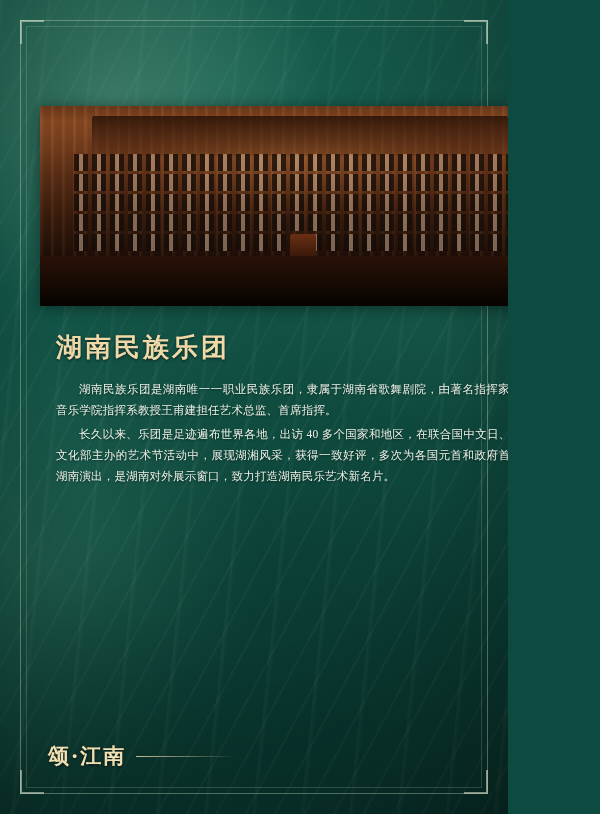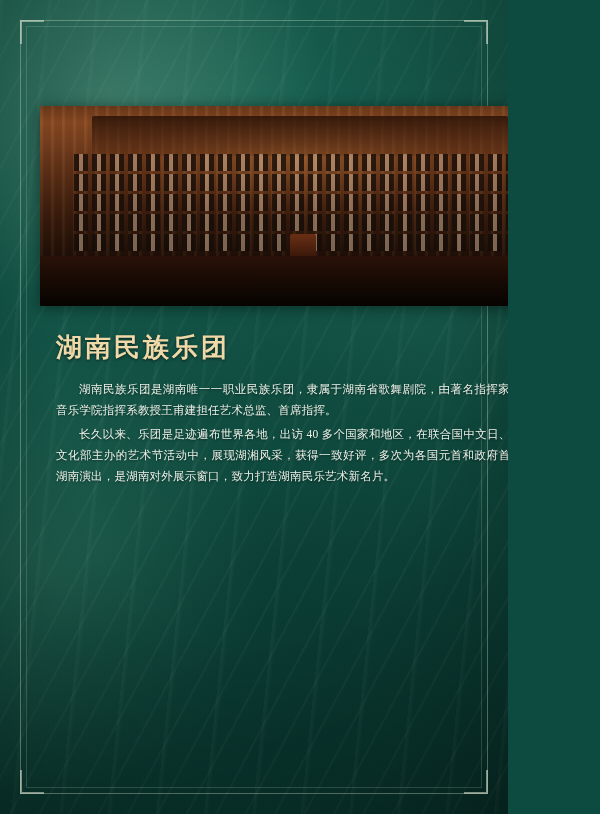--- a/index.html
+++ b/index.html
@@ -227,13 +227,17 @@
     </div>
   </div>
 
   <div class="title">湖南民族乐团</div>
 
   <div class="body-text">
     <p>湖南民族乐团是湖南唯一一职业民族乐团，隶属于湖南省歌舞剧院，由著名指挥家、中央音乐学院指挥系教授王甫建担任艺术总监、首席指挥。</p>
     <p>长久以来、乐团是足迹遍布世界各地，出访 40 多个国家和地区，在联合国中文日、俄罗斯文化部主办的艺术节活动中，展现湖湘风采，获得一致好评，多次为各国元首和政府首脑来访湖南演出，是湖南对外展示窗口，致力打造湖南民乐艺术新名片。</p>
   </div>
 
+  <div class="footer">
+    <div class="footer-logo">颂·江南</div>
+    <div class="footer-rule"></div>
+  </div>
 </div>
 
 </body></html>

